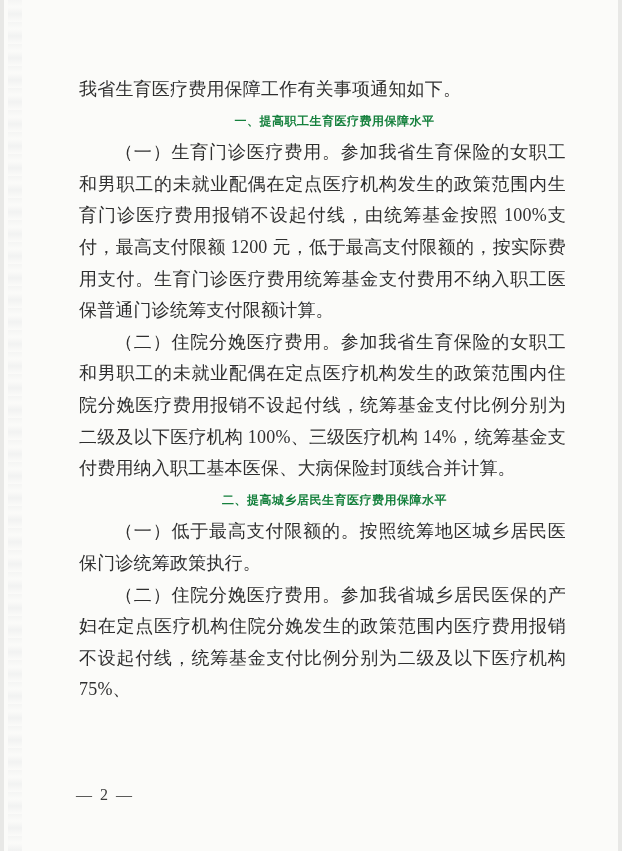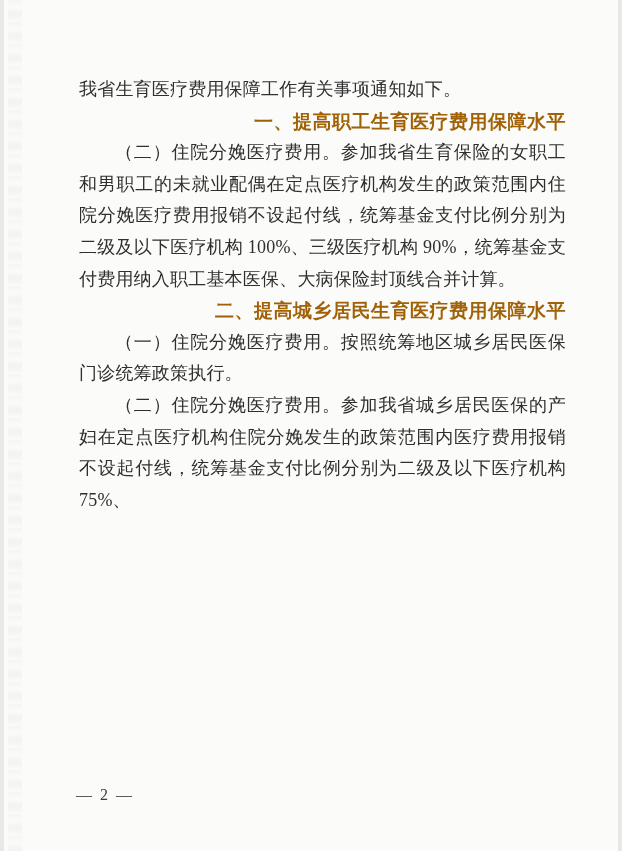--- a/index.html
+++ b/index.html
@@ -46,24 +46,24 @@
     text-align: justify;
     text-indent: 2em;
     letter-spacing: 0.2px;
   }
   .doc-body p.no-indent {
     text-indent: 0;
   }
   .doc-body p.heading {
     font-family: "Liberation Sans", sans-serif;
     font-weight: 700;
-    font-size: 19px;
-    color: #a16207;
+    font-size: 12px;
+    color: #15803d;
     letter-spacing: 0.5px;
-    text-align: right;
+    text-align: center;
   }
   .page-footer {
     position: absolute;
     left: 72px;
     top: 786px;
     font-size: 16px;
     color: #3c3c3c;
     letter-spacing: 2px;
     font-family: "Liberation Serif", serif;
   }
@@ -72,25 +72,26 @@
 <body>
 
 <div class="scan-page">
   <div class="scan-artifact"></div>
 
   <div class="doc-body">
     <p class="no-indent">我省生育医疗费用保障工作有关事项通知如下。</p>
 
     <p class="heading">一、提高职工生育医疗费用保障水平</p>
 
+    <p>（一）生育门诊医疗费用。参加我省生育保险的女职工和男职工的未就业配偶在定点医疗机构发生的政策范围内生育门诊医疗费用报销不设起付线，由统筹基金按照 100%支付，最高支付限额 1200 元，低于最高支付限额的，按实际费用支付。生育门诊医疗费用统筹基金支付费用不纳入职工医保普通门诊统筹支付限额计算。</p>
 
-    <p>（二）住院分娩医疗费用。参加我省生育保险的女职工和男职工的未就业配偶在定点医疗机构发生的政策范围内住院分娩医疗费用报销不设起付线，统筹基金支付比例分别为二级及以下医疗机构 100%、三级医疗机构 90%，统筹基金支付费用纳入职工基本医保、大病保险封顶线合并计算。</p>
+    <p>（二）住院分娩医疗费用。参加我省生育保险的女职工和男职工的未就业配偶在定点医疗机构发生的政策范围内住院分娩医疗费用报销不设起付线，统筹基金支付比例分别为二级及以下医疗机构 100%、三级医疗机构 14%，统筹基金支付费用纳入职工基本医保、大病保险封顶线合并计算。</p>
 
 
     <p class="heading">二、提高城乡居民生育医疗费用保障水平</p>
 
-    <p>（一）住院分娩医疗费用。按照统筹地区城乡居民医保门诊统筹政策执行。</p>
+    <p>（一）低于最高支付限额的。按照统筹地区城乡居民医保门诊统筹政策执行。</p>
 
     <p>（二）住院分娩医疗费用。参加我省城乡居民医保的产妇在定点医疗机构住院分娩发生的政策范围内医疗费用报销不设起付线，统筹基金支付比例分别为二级及以下医疗机构 75%、</p>
   </div>
 
   <div class="page-footer">— 2 —</div>
 </div>
 
 </body></html>

